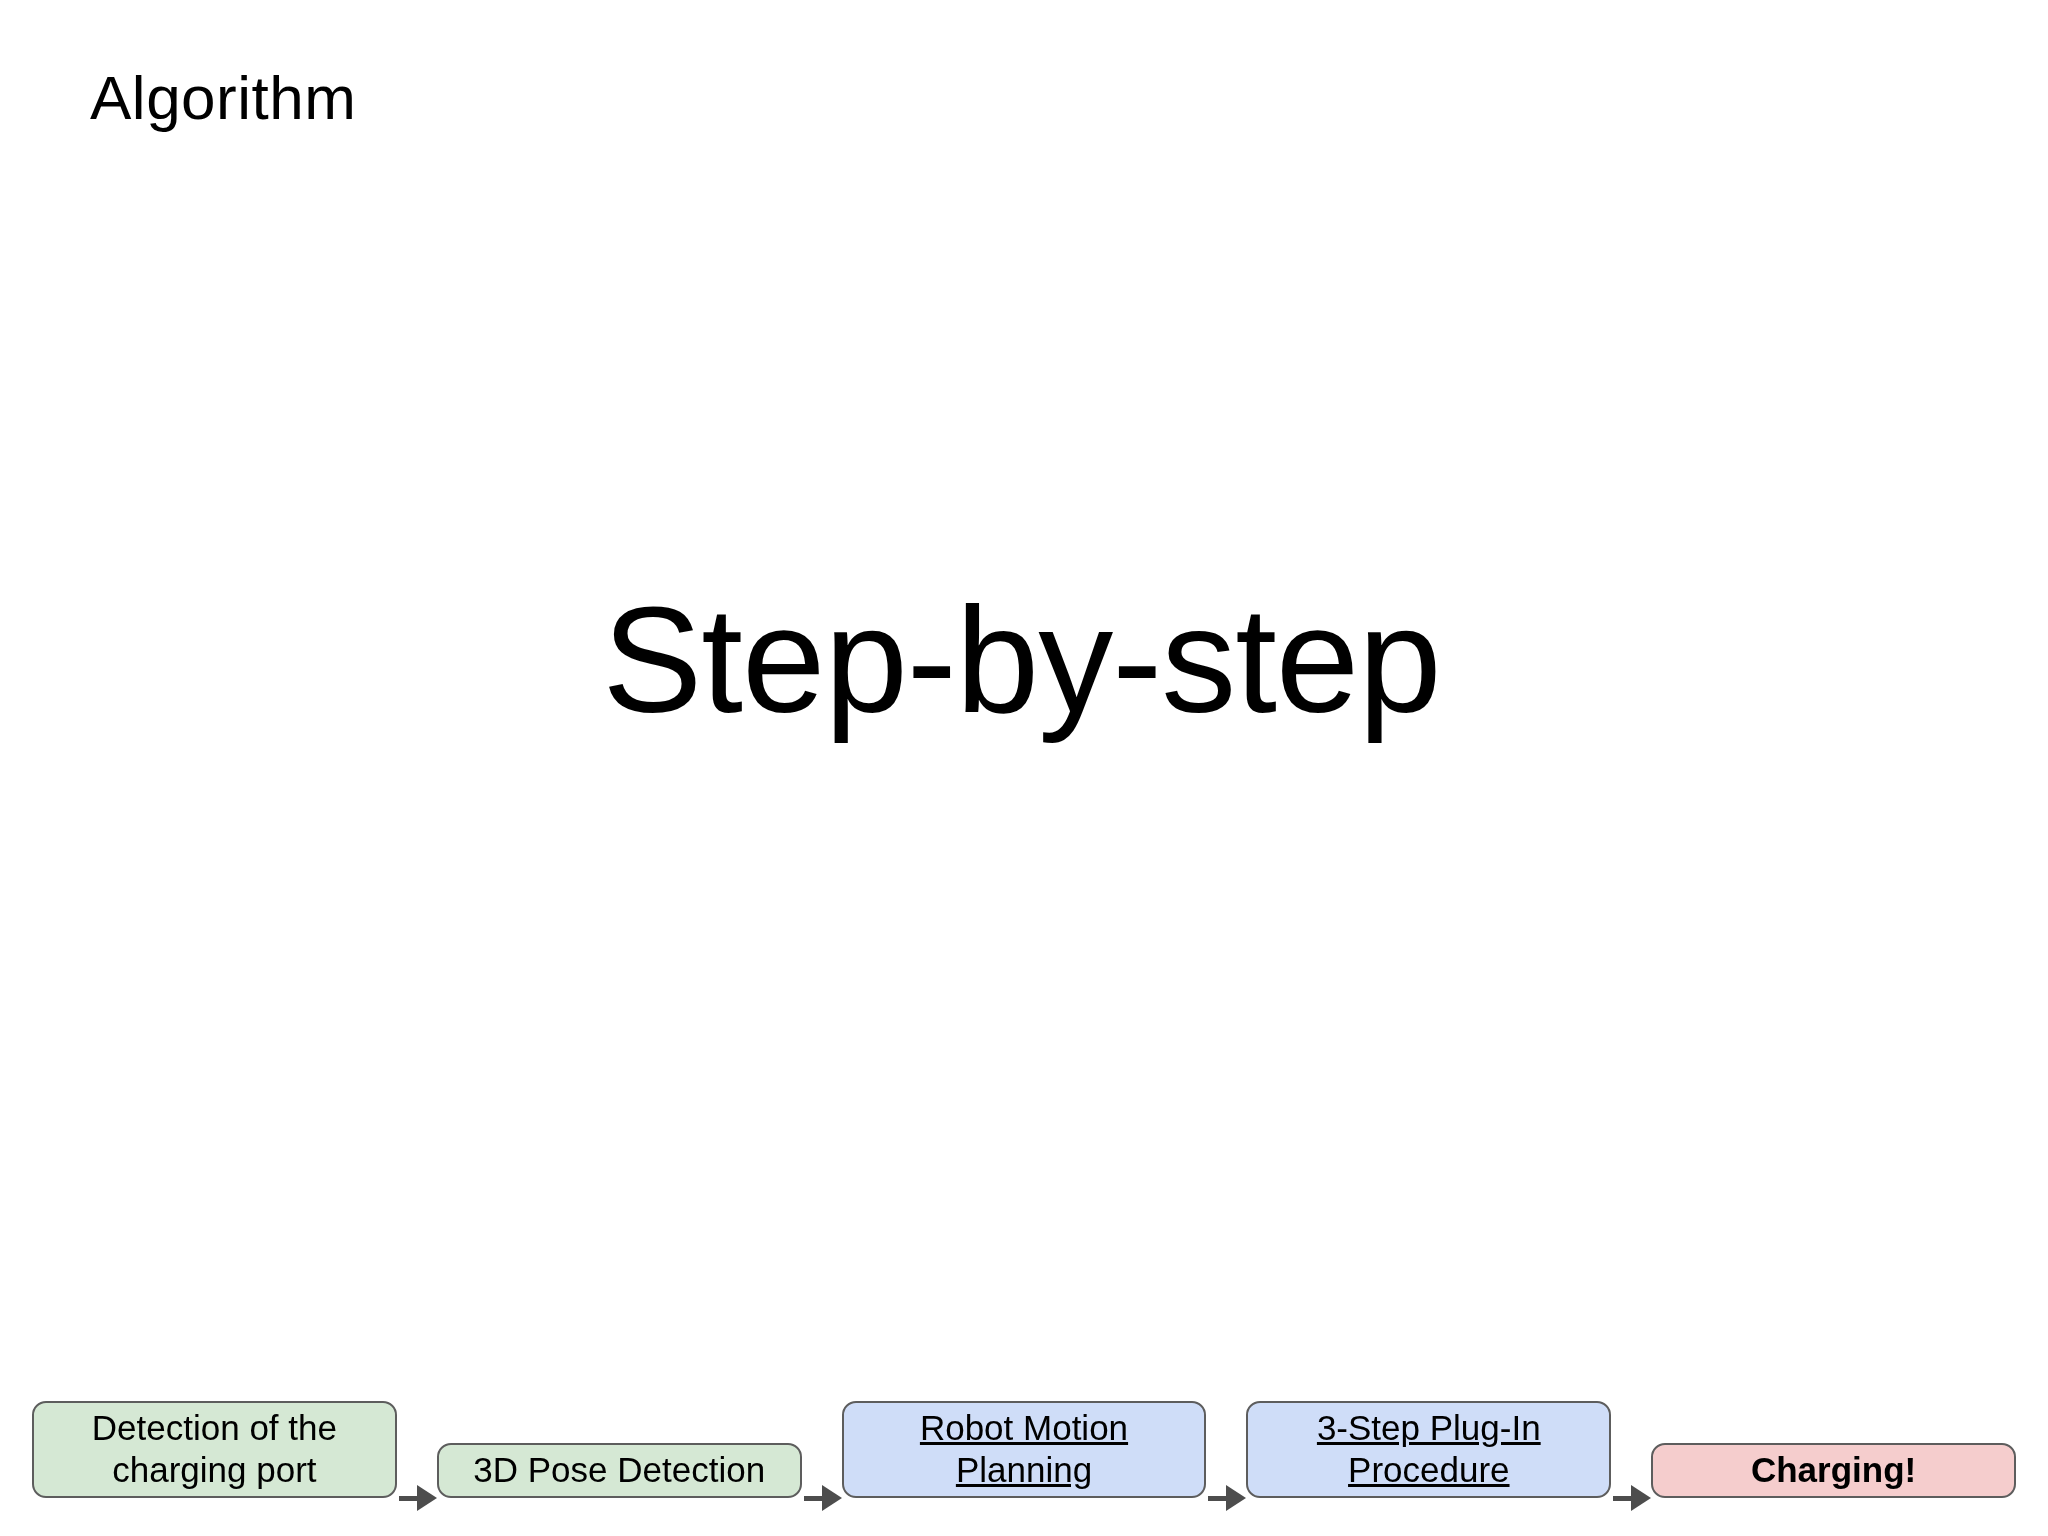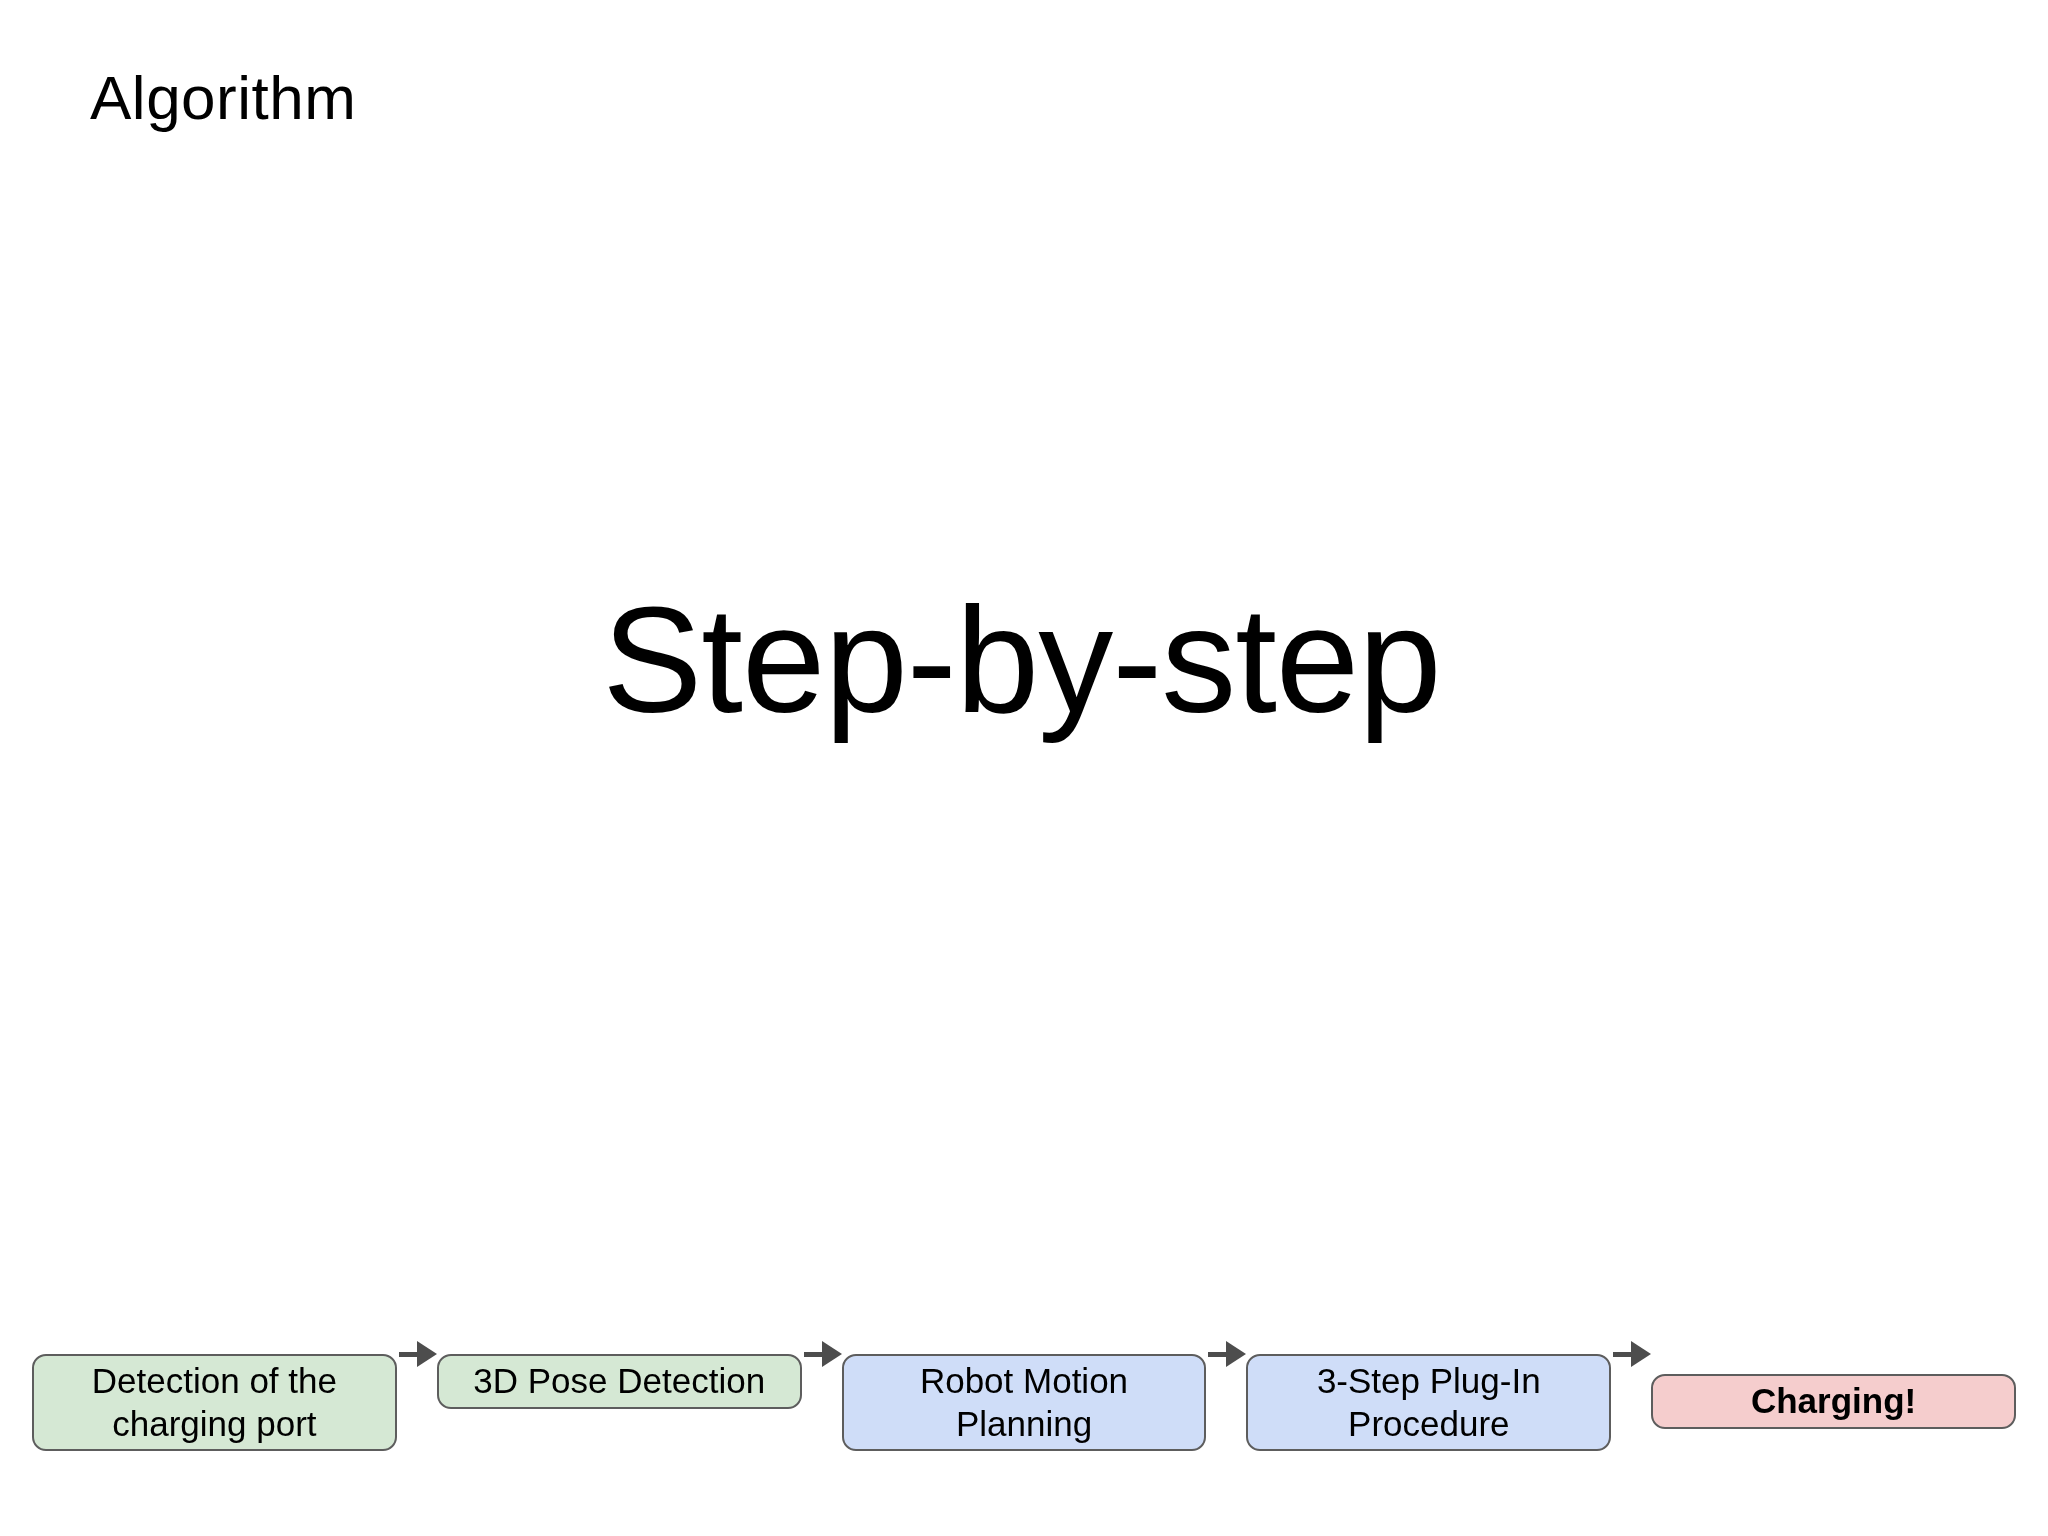--- a/index.html
+++ b/index.html
@@ -63,42 +63,42 @@
 
   
   #pipeline {
     position: absolute;
     left: 32px;
     top: 1354px;
     width: 1984px;
     height: 144px;
     display: flex;
     flex-direction: row;
-    align-items: flex-start;
+    align-items: flex-end;
     justify-content: flex-start;
   }
 
   .flow-box {
     flex: 1 1 0;
     border: 2px solid #5d5d5d;
     border-radius: 14px;
     box-sizing: border-box;
     display: flex;
     align-items: center;
     justify-content: center;
     text-align: center;
     padding: 4px 10px;
     font-family: "Liberation Sans", sans-serif;
     font-size: 35px;
     line-height: 1.22;
     font-weight: 400;
     color: #000000;
   }
   .flow-box.fill-green { background: #d5e8d4; }
-  .flow-box.fill-blue  { background: #cfddf8; }
+  .flow-box.fill-blue  { background: #cfddf8; text-decoration: underline; }
   .flow-box.fill-pink  { background: #f5cdcd; }
   .flow-box.emphasis   { font-weight: 700; margin-top: 20px; }
 
   .flow-box .box-label {
     display: block;
     width: 100%;
   }
 
   
   .flow-arrow {

